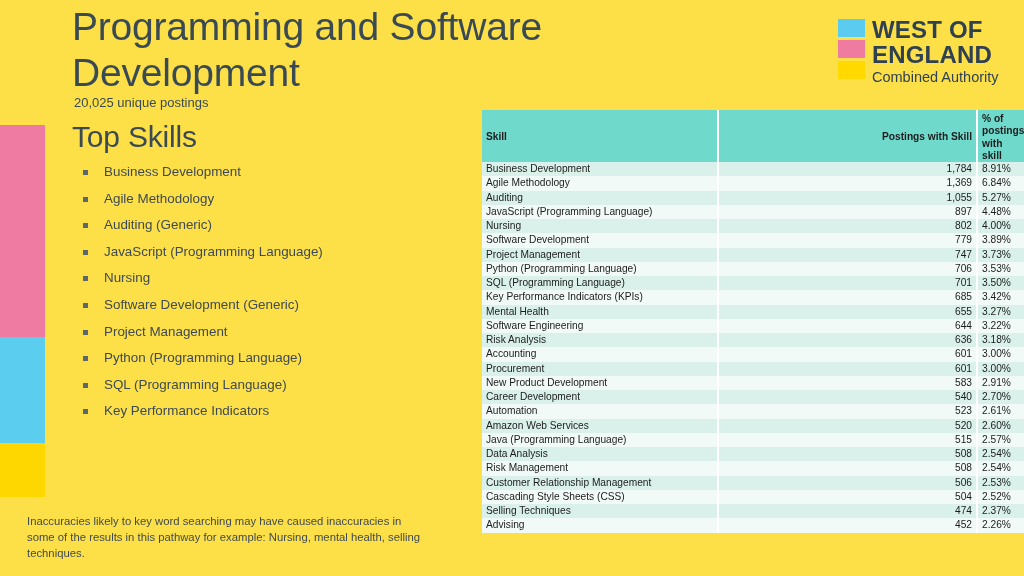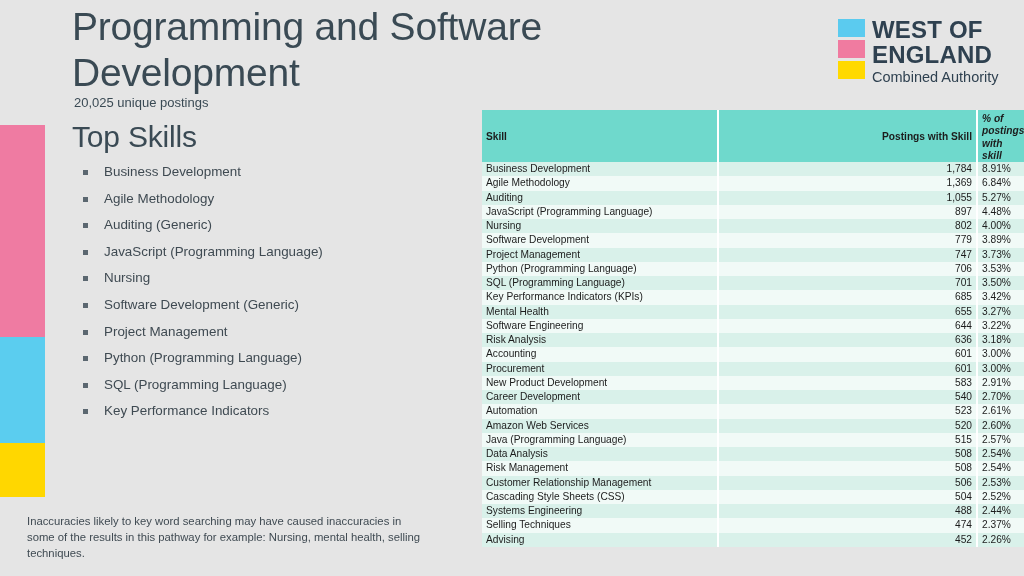--- a/index.html
+++ b/index.html
@@ -5,21 +5,21 @@
   * { box-sizing: border-box; margin: 0; padding: 0; }
   html, body {
     width: 1024px; height: 576px;
     background: #ffffff;
     font-family: "Liberation Sans", sans-serif;
     overflow: hidden;
   }
   #slide {
     position: relative;
     width: 1024px; height: 576px;
-    background: #e5e5e5;
+    background: #fde047;
   }
 
   
   .colorbar { position: absolute; left: 0; width: 45px; }
   #bar-pink   { top: 125px; height: 212px; }
   #bar-blue   { top: 337px; height: 106px; }
   #bar-yellow { top: 443px; height: 54px; }
 
   
   #title {
@@ -124,21 +124,20 @@
     vertical-align: middle;
     padding: 0 4px;
     height: 42px;
     border-right: 2px solid #ffffff;
   }
   #skills-table th.th-pct {
     border-right: none;
     vertical-align: top;
     padding-top: 3px;
     line-height: 12.3px;
-    font-style: italic;
   }
   #skills-table th.th-count { text-align: right; }
   #skills-table td {
     height: 14.25px;
     line-height: 14.25px;
     padding: 0 4px;
     border-right: 2px solid transparent;
     white-space: nowrap;
     overflow: hidden;
   }
@@ -321,25 +320,20 @@
           <td class="c-skill">Customer Relationship Management</td>
           <td class="c-count">506</td>
           <td class="c-pct">2.53%</td>
         </tr>
         <tr>
           <td class="c-skill">Cascading Style Sheets (CSS)</td>
           <td class="c-count">504</td>
           <td class="c-pct">2.52%</td>
         </tr>
         <tr>
-          <td class="c-skill">Systems Engineering</td>
-          <td class="c-count">488</td>
-          <td class="c-pct">2.44%</td>
-        </tr>
-        <tr>
           <td class="c-skill">Selling Techniques</td>
           <td class="c-count">474</td>
           <td class="c-pct">2.37%</td>
         </tr>
         <tr>
           <td class="c-skill">Advising</td>
           <td class="c-count">452</td>
           <td class="c-pct">2.26%</td>
         </tr>
       </tbody>

